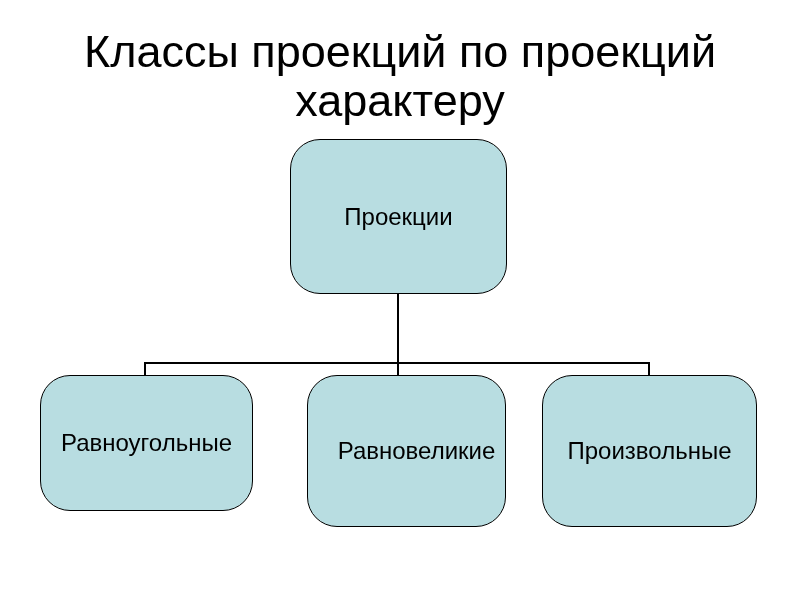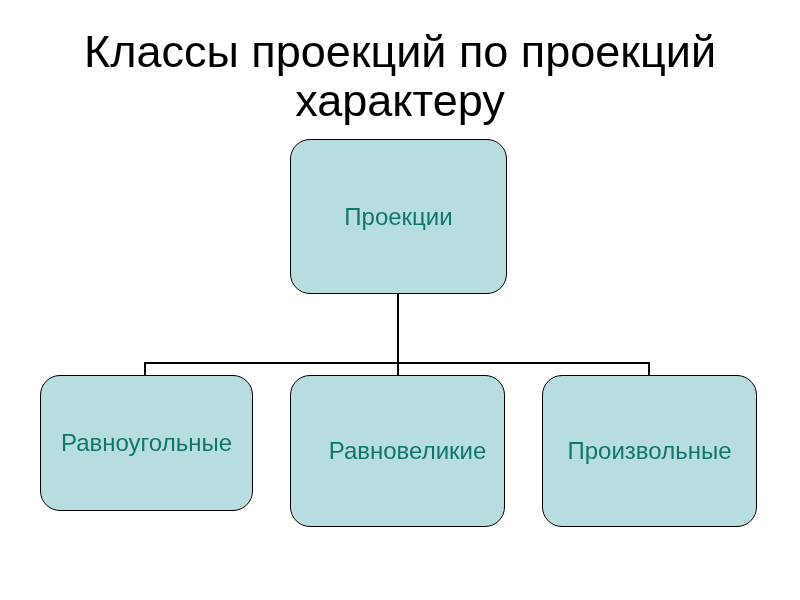--- a/index.html
+++ b/index.html
@@ -27,31 +27,31 @@
     font-weight: normal;
     color: #000000;
     letter-spacing: 0px;
   }
   .title .tl { display: block; }
   .node {
     position: absolute;
     box-sizing: border-box;
     background: #b8dde1;
     border: 1px solid #000000;
-    border-radius: 20px;
+    border-radius: 30px;
     display: flex;
     align-items: center;
     justify-content: center;
     text-align: center;
     font-size: 24px;
-    color: #0f766e;
+    color: #000000;
   }
   .node-root   { left: 290px; top: 139px; width: 217px; height: 155px; }
   .node-child1 { left:  40px; top: 375px; width: 213px; height: 136px; }
-  .node-child2 { left: 290px; top: 375px; width: 215px; height: 152px; padding-left: 20px; }
+  .node-child2 { left: 307px; top: 375px; width: 199px; height: 152px; padding-left: 20px; }
   .node-child3 { left: 542px; top: 375px; width: 215px; height: 152px; }
   .connector {
     position: absolute;
     background: #000000;
   }
   .conn-v-root   { left: 397px; top: 294px; width: 2px;   height: 81px; }
   .conn-h-rail   { left: 144px; top: 362px; width: 506px; height: 2px;  }
   .conn-v-left   { left: 144px; top: 362px; width: 2px;   height: 14px; }
   .conn-v-right  { left: 648px; top: 362px; width: 2px;   height: 14px; }
 </style>

